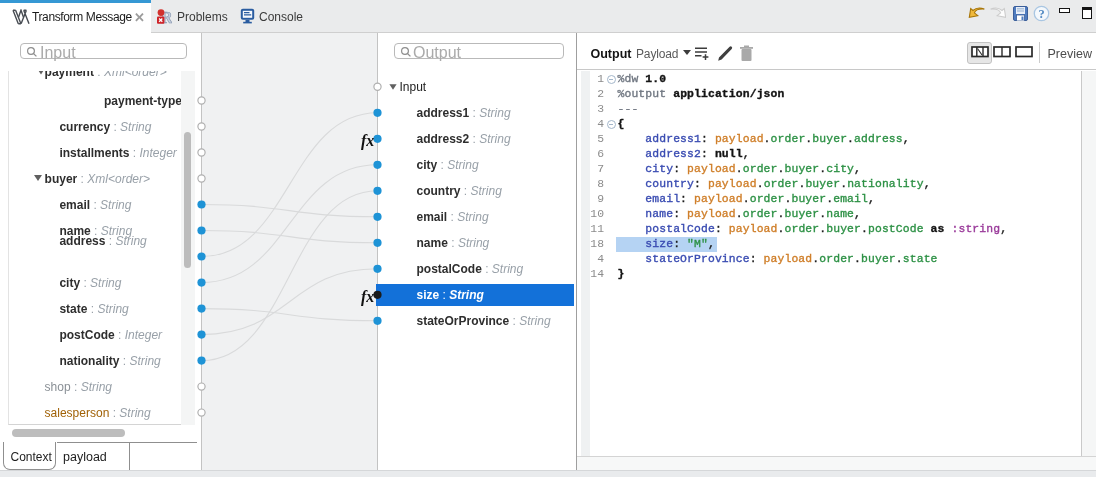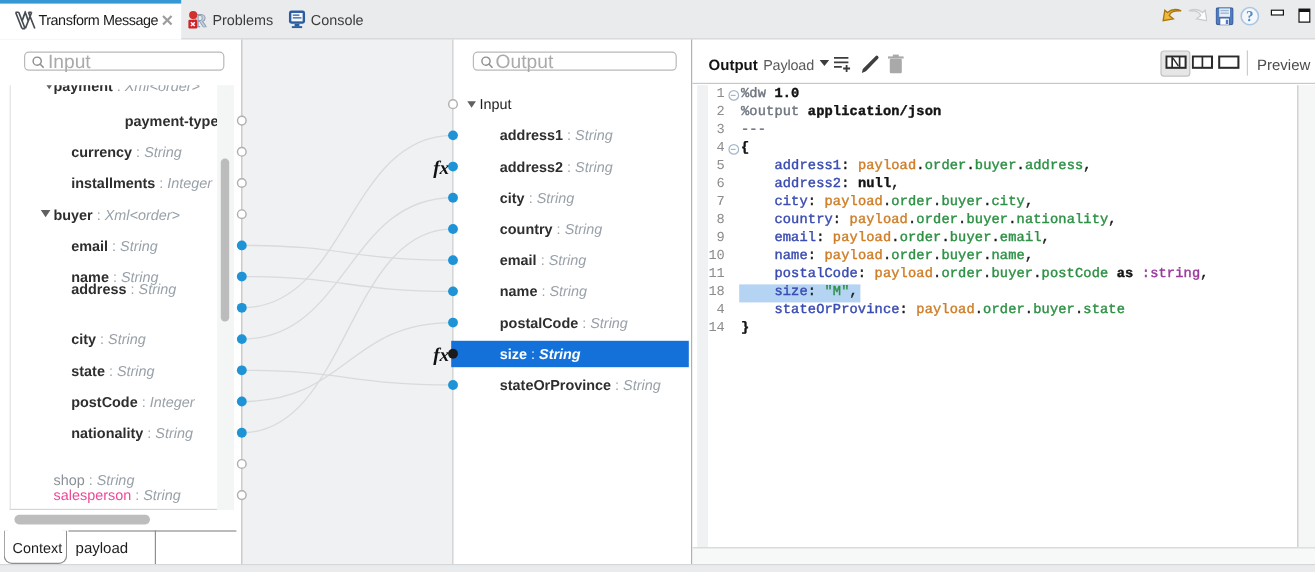--- a/index.html
+++ b/index.html
@@ -102,22 +102,22 @@
   <div class="trow" style="left:50.4px;top:73.5px;"><b>installments</b><span class="gy"> : </span><span class="gyi">Integer</span></div>
   <div class="tri" style="left:25px;top:104px;"></div>
   <div class="trow" style="left:35.6px;top:99.5px;"><b>buyer</b><span class="gy"> : </span><span class="gyi">Xml&lt;order&gt;</span></div>
   <div class="trow" style="left:50.4px;top:125.5px;"><b>email</b><span class="gy"> : </span><span class="gyi">String</span></div>
   <div class="trow" style="left:50.4px;top:151.5px;"><b>name</b><span class="gy"> : </span><span class="gyi">String</span></div>
   <div class="trow" style="left:50.4px;top:162px;"><b>address</b><span class="gy"> : </span><span class="gyi">String</span></div>
   <div class="trow" style="left:50.4px;top:203.6px;"><b>city</b><span class="gy"> : </span><span class="gyi">String</span></div>
   <div class="trow" style="left:50.4px;top:229.6px;"><b>state</b><span class="gy"> : </span><span class="gyi">String</span></div>
   <div class="trow" style="left:50.4px;top:255.6px;"><b>postCode</b><span class="gy"> : </span><span class="gyi">Integer</span></div>
   <div class="trow" style="left:50.4px;top:281.6px;"><b>nationality</b><span class="gy"> : </span><span class="gyi">String</span></div>
-  <div class="trow" style="left:35.6px;top:307.6px;margin-top:13px;"><span style="color:#8a9096;">shop</span><span class="gy"> : </span><span class="gyi">String</span></div>
-  <div class="trow" style="left:35.6px;top:333.6px;"><span style="color:#ec4899;">salesperson</span><span class="gy"> : </span><span class="gyi">String</span></div>
+  <div class="trow" style="left:35.6px;top:307.6px;"><span style="color:#8a9096;">shop</span><span class="gy"> : </span><span class="gyi">String</span></div>
+  <div class="trow" style="left:35.6px;top:333.6px;"><span style="color:#a16207;">salesperson</span><span class="gy"> : </span><span class="gyi">String</span></div>
 </div>
 <div class="abs" style="left:181px;top:71px;width:14px;height:353.5px;background:#f4f5f5;"></div>
 <div class="abs" style="left:184px;top:132px;width:6.5px;height:136px;background:#bcbcbc;border-radius:3.5px;"></div>
 <div class="abs" style="left:12px;top:428.5px;width:113px;height:8px;background:#bdbdbd;border-radius:4px;"></div>
 
 <div class="abs" style="left:56.5px;top:441.5px;width:140.5px;height:1px;background:#8f8f8f;"></div>
 <div class="abs" style="left:3px;top:441.5px;width:53px;height:28.5px;background:#fff;border-left:1px solid #8f8f8f;border-right:1px solid #8f8f8f;border-bottom:1px solid #8f8f8f;border-radius:0 0 7px 7px;box-sizing:border-box;"></div>
 <div class="abs" style="left:10.5px;top:449.5px;font-size:12px;color:#1d1d1d;">Context</div>
 <div class="abs" style="left:63px;top:449.5px;font-size:12.5px;color:#1d1d1d;">payload</div>
 <div class="abs" style="left:128.5px;top:441.5px;width:1px;height:28.5px;background:#8f8f8f;"></div>

